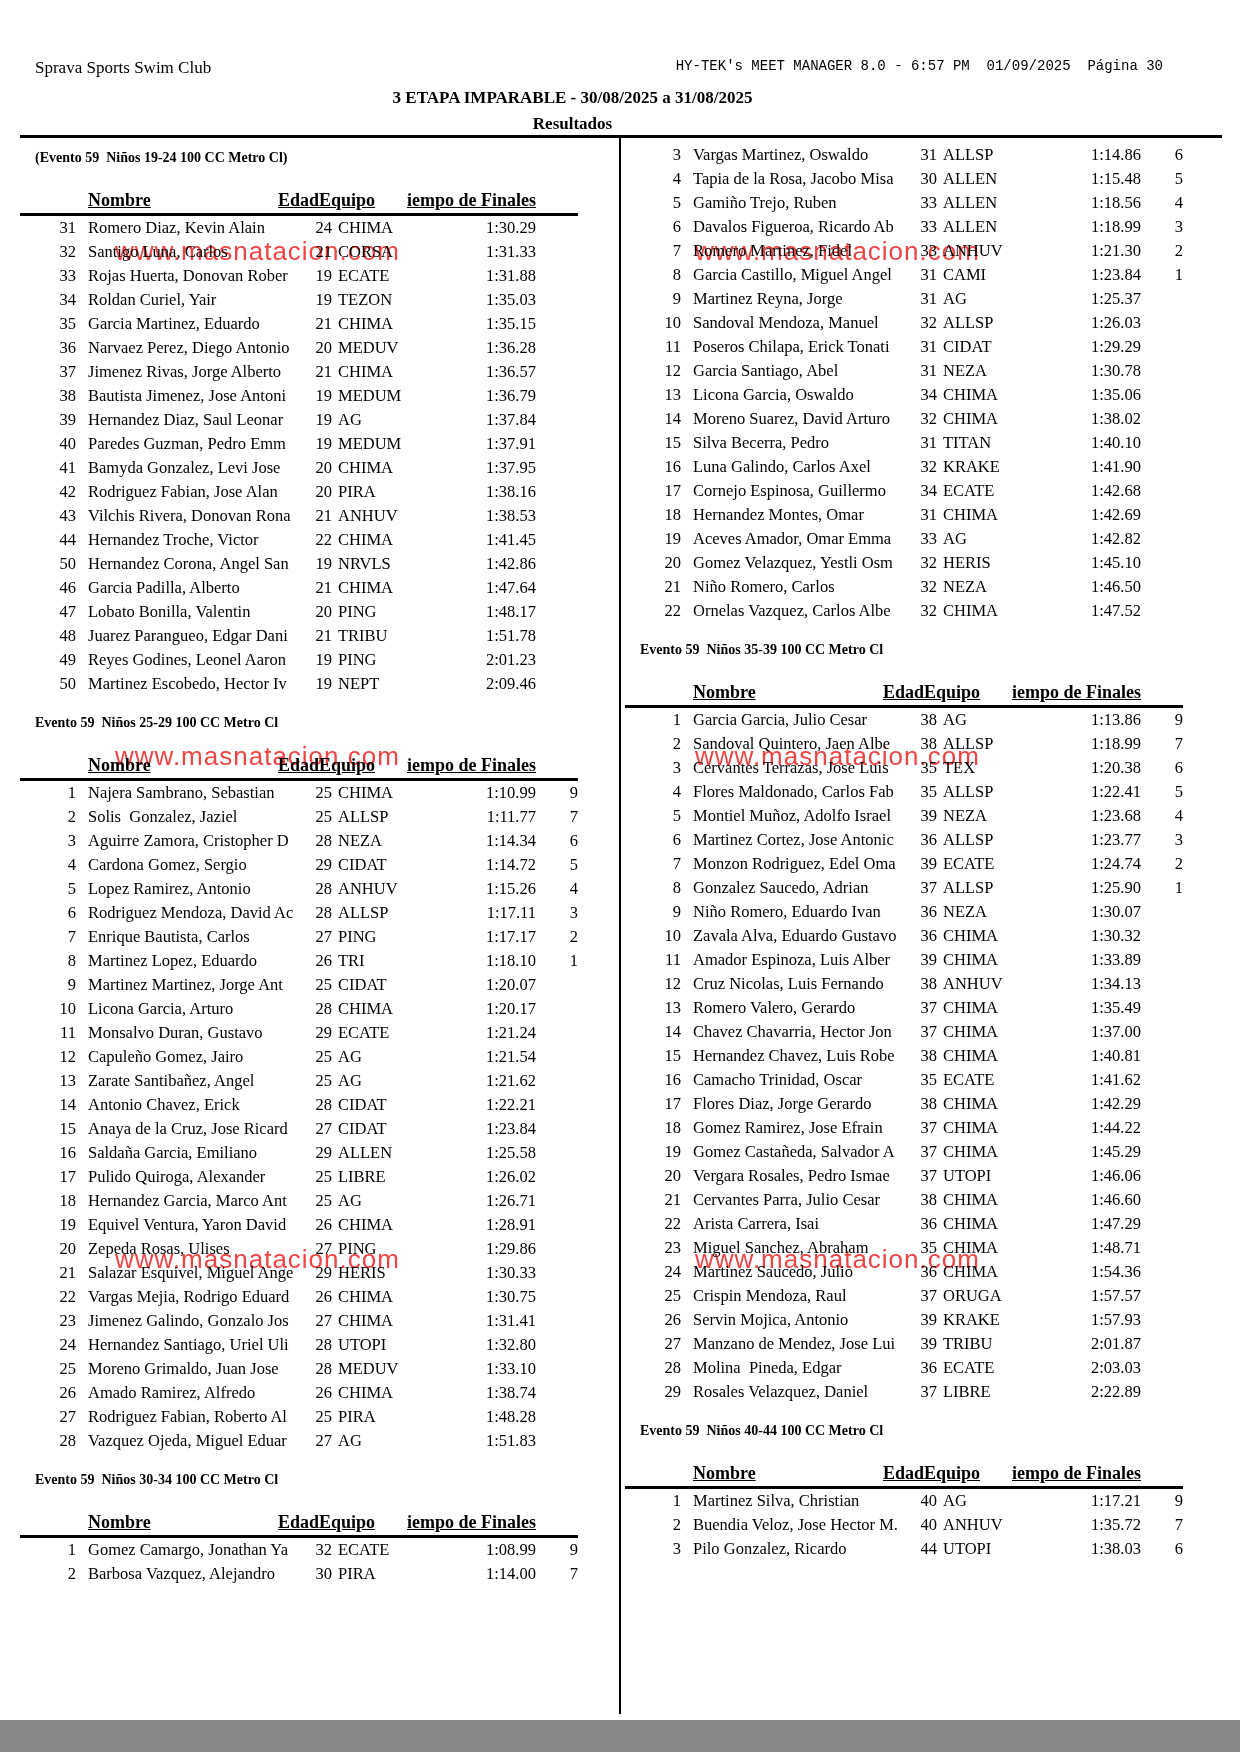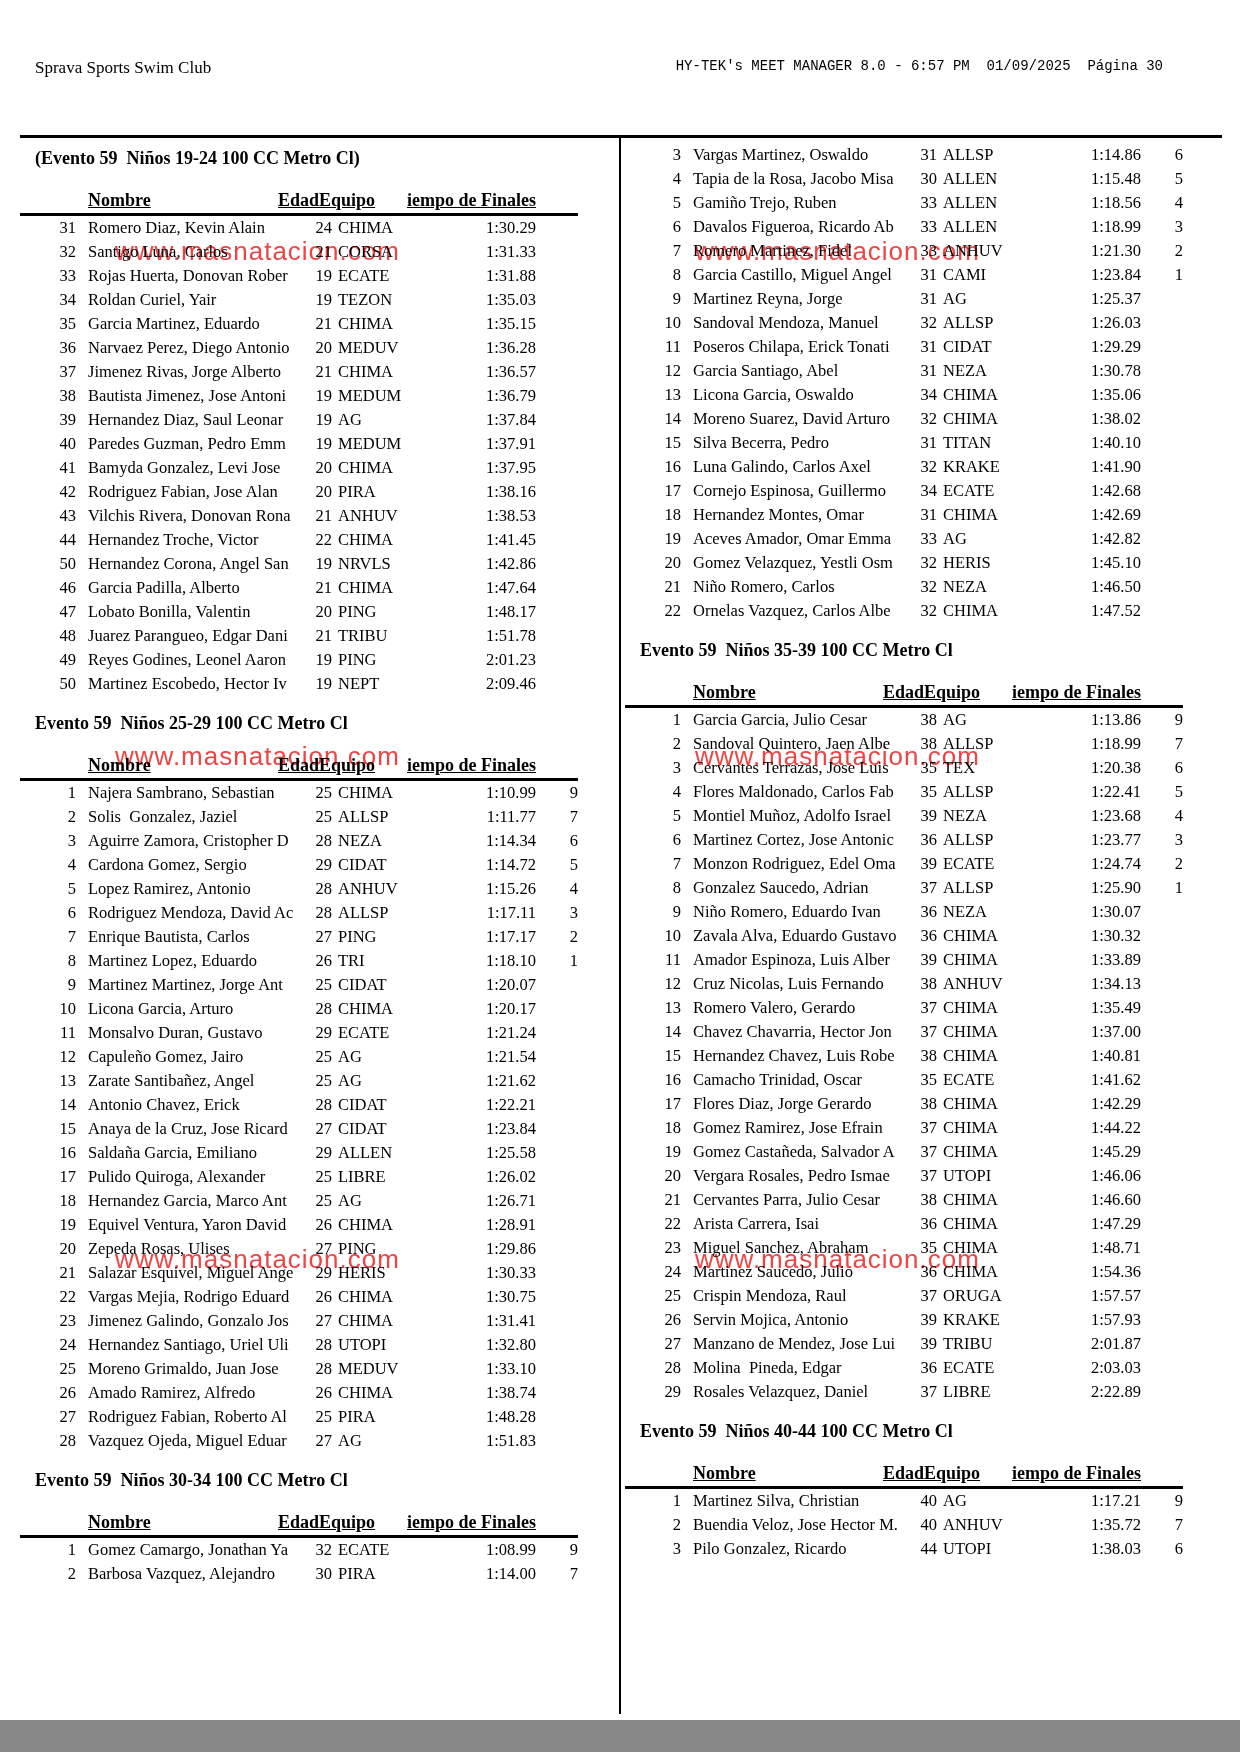--- a/index.html
+++ b/index.html
@@ -20,21 +20,21 @@
   .toprule  { position:absolute; left:20px; top:135px; width:1202px; height:3px; background:#000; }
   .vdivider { position:absolute; left:619px; top:135px; width:2px; height:1579px; background:#000; }
 
   .col { position:absolute; width:558px; }
   .col-left  { left:20px;  top:146px; }
   .col-right { left:625px; top:143px; }
 
   .section { margin-top: 15px; }
   .section:first-child { margin-top: 0; }
 
-  .event-title { font-size:18px; font-weight:bold; line-height:24px; height:24px; padding-left:15px; white-space:pre; }
+  .event-title { font-size:14px; font-weight:bold; line-height:24px; height:24px; padding-left:15px; white-space:pre; }
 
   .thead { position:relative; height:21px; font-size:18px; font-weight:bold;margin-top:20px; }
   .th-nombre { position:absolute; left:68px;  bottom:0; text-decoration:underline; }
   .th-edad   { position:absolute; left:258px; bottom:0; text-decoration:underline; }
   .th-tiempo { position:absolute; right:42px; bottom:0; text-decoration:underline; }
   .thead-rule { height:3px; background:#000; margin-top:2px; }
 
   .trow { display:flex; height:24px; line-height:24px; font-size:16.5px; }
   .c-place { width:56px;  text-align:right; }
   .c-name  { width:230px; padding-left:12px; overflow:hidden; white-space:pre; }
@@ -50,20 +50,22 @@
     font-family:"Liberation Sans", sans-serif;
     pointer-events:none;
   }
 </style>
 </head>
 <body>
 
 <div class="page">
   <div class="hdr-left">Sprava Sports Swim Club</div>
   <div class="hdr-right">HY-TEK's MEET MANAGER 8.0 - 6:57 PM  01/09/2025  Página 30</div>
+  <div class="hdr-meet">3 ETAPA IMPARABLE - 30/08/2025 a 31/08/2025</div>
+  <div class="hdr-results">Resultados</div>
 
   <div class="toprule"></div>
   <div class="vdivider"></div>
 
   <div class="watermark" style="left:115px; top:236px;">www.masnatacion.com</div>
   <div class="watermark" style="left:695px; top:236px;">www.masnatacion.com</div>
   <div class="watermark" style="left:115px; top:741px;">www.masnatacion.com</div>
   <div class="watermark" style="left:695px; top:741px;">www.masnatacion.com</div>
   <div class="watermark" style="left:115px; top:1244px;">www.masnatacion.com</div>
   <div class="watermark" style="left:695px; top:1244px;">www.masnatacion.com</div>

